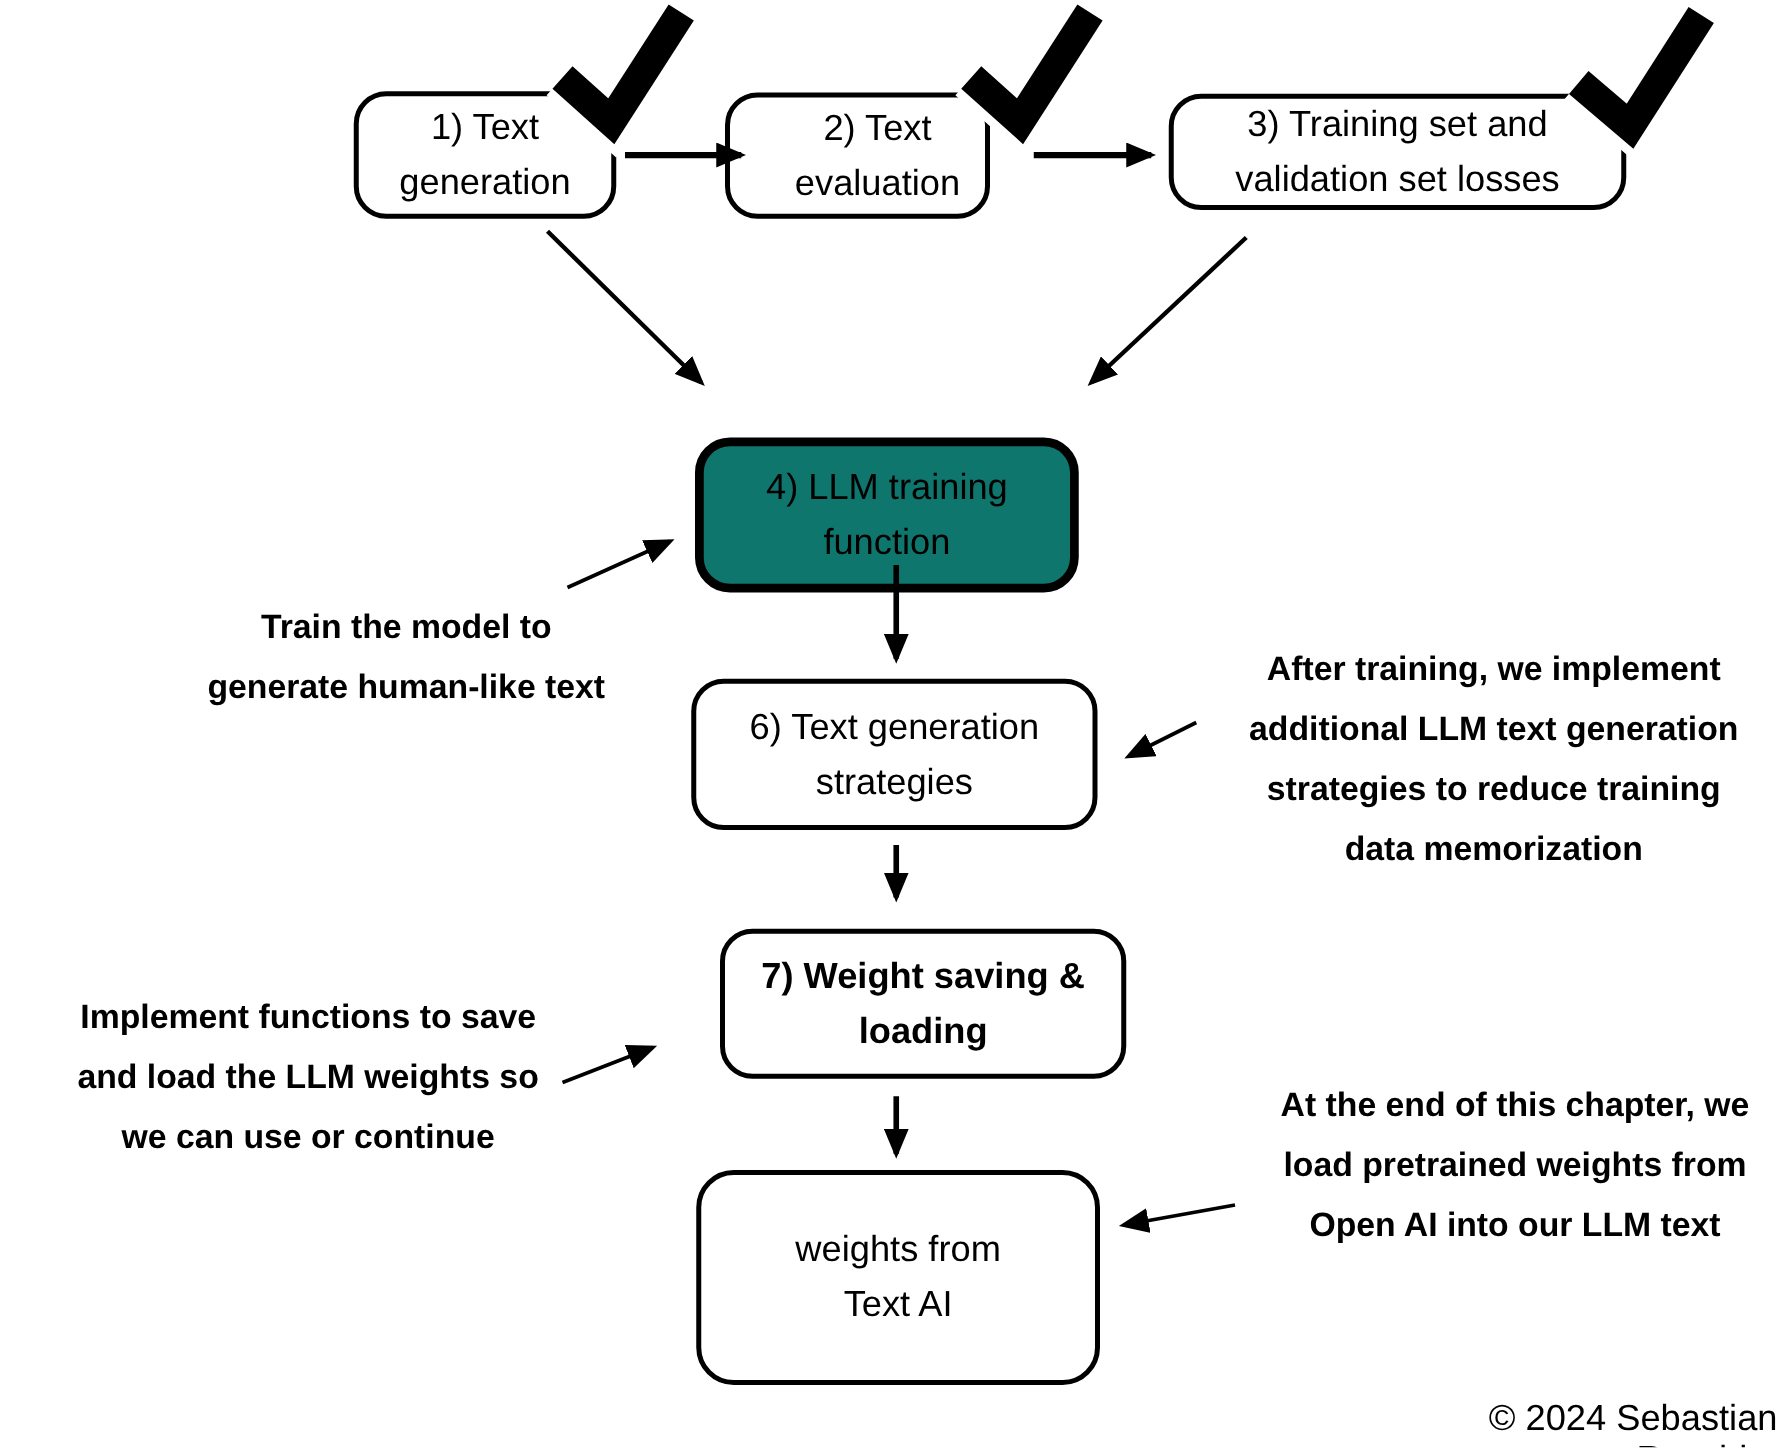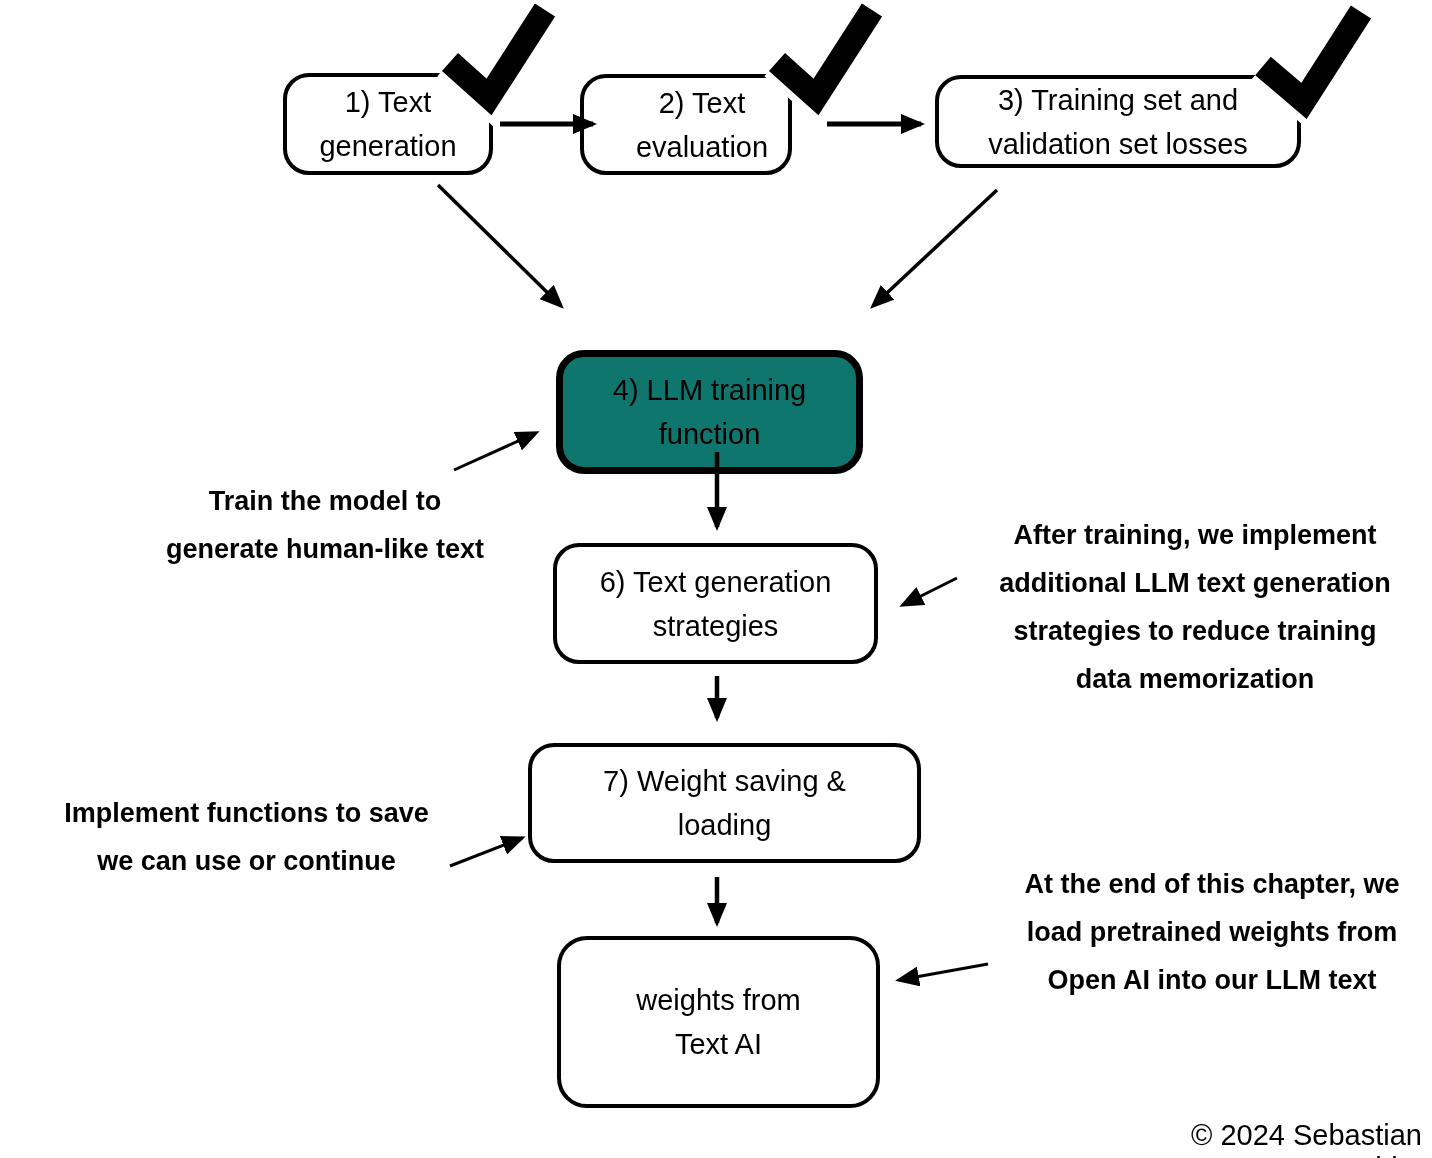--- a/index.html
+++ b/index.html
@@ -80,21 +80,21 @@
   <div class="box box--highlight" style="left: 556px; top: 321px; width: 307px; height: 124px; background: #0f766e; margin-top: 29px;">
     <span class="line">4) LLM training</span>
     <span class="line">function</span>
   </div>
 
   <div class="box" style="left:553px;top:543px;width:325px;height:121px;">
     <span class="line">6) Text generation</span>
     <span class="line">strategies</span>
   </div>
 
-  <div class="box" style="left:528px;top:743px;width:393px;height:120px;">
+  <div class="box" style="left:576px;top:743px;width:325px;height:120px;font-weight:bold;">
     <span class="line">7) Weight saving &amp;</span>
     <span class="line">loading</span>
   </div>
 
   <div class="box box--tall" style="left:557px;top:936px;width:323px;height:172px;">
     <span class="line">weights from</span>
     <span class="line">Text AI</span>
   </div>
 
   <div class="annot" style="left:985px;top:511px;width:420px;">
@@ -104,20 +104,21 @@
     <div class="line">data memorization</div>
   </div>
 
   <div class="annot" style="left:145px;top:477px;width:360px;">
     <div class="line">Train the model to</div>
     <div class="line">generate human-like text</div>
   </div>
 
   <div class="annot" style="left:49px;top:789px;width:395px;">
     <div class="line">Implement functions to save</div>
+    <div class="line">and load the LLM weights so</div>
     <div class="line">we can use or continue</div>
   </div>
 
   <div class="annot" style="left:1007px;top:860px;width:410px;">
     <div class="line">At the end of this chapter, we</div>
     <div class="line">load pretrained weights from</div>
     <div class="line">Open AI into our LLM text</div>
   </div>
 
   <div class="copyright">© 2024 Sebastian Raschka</div>

